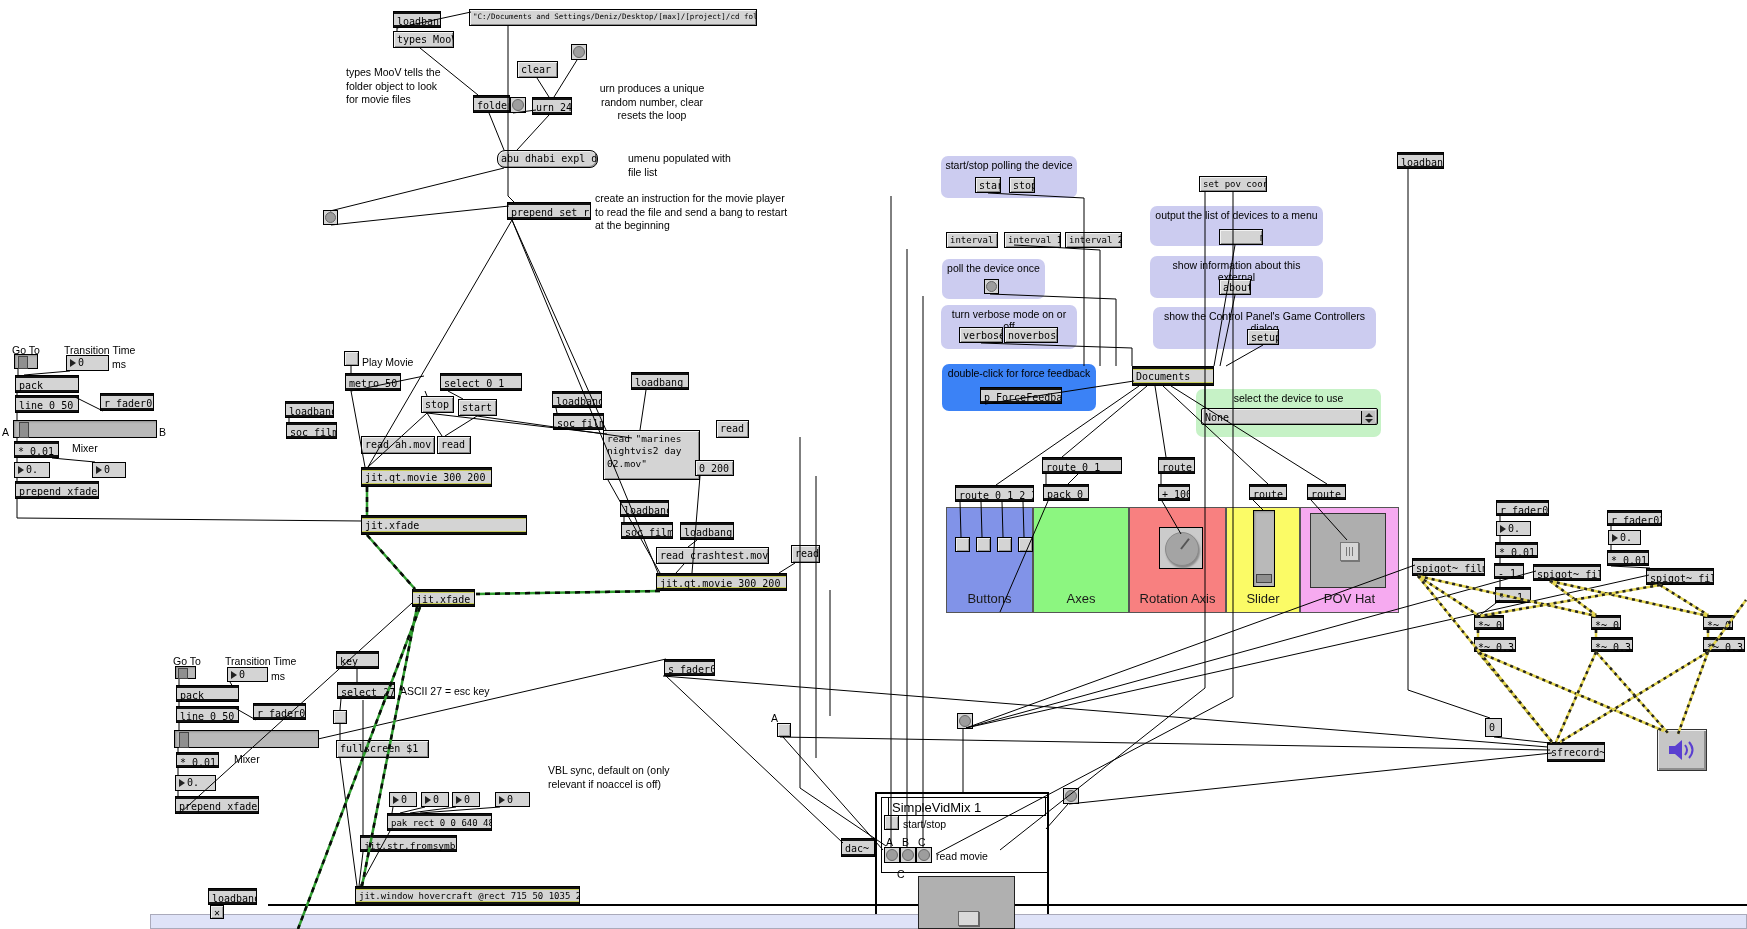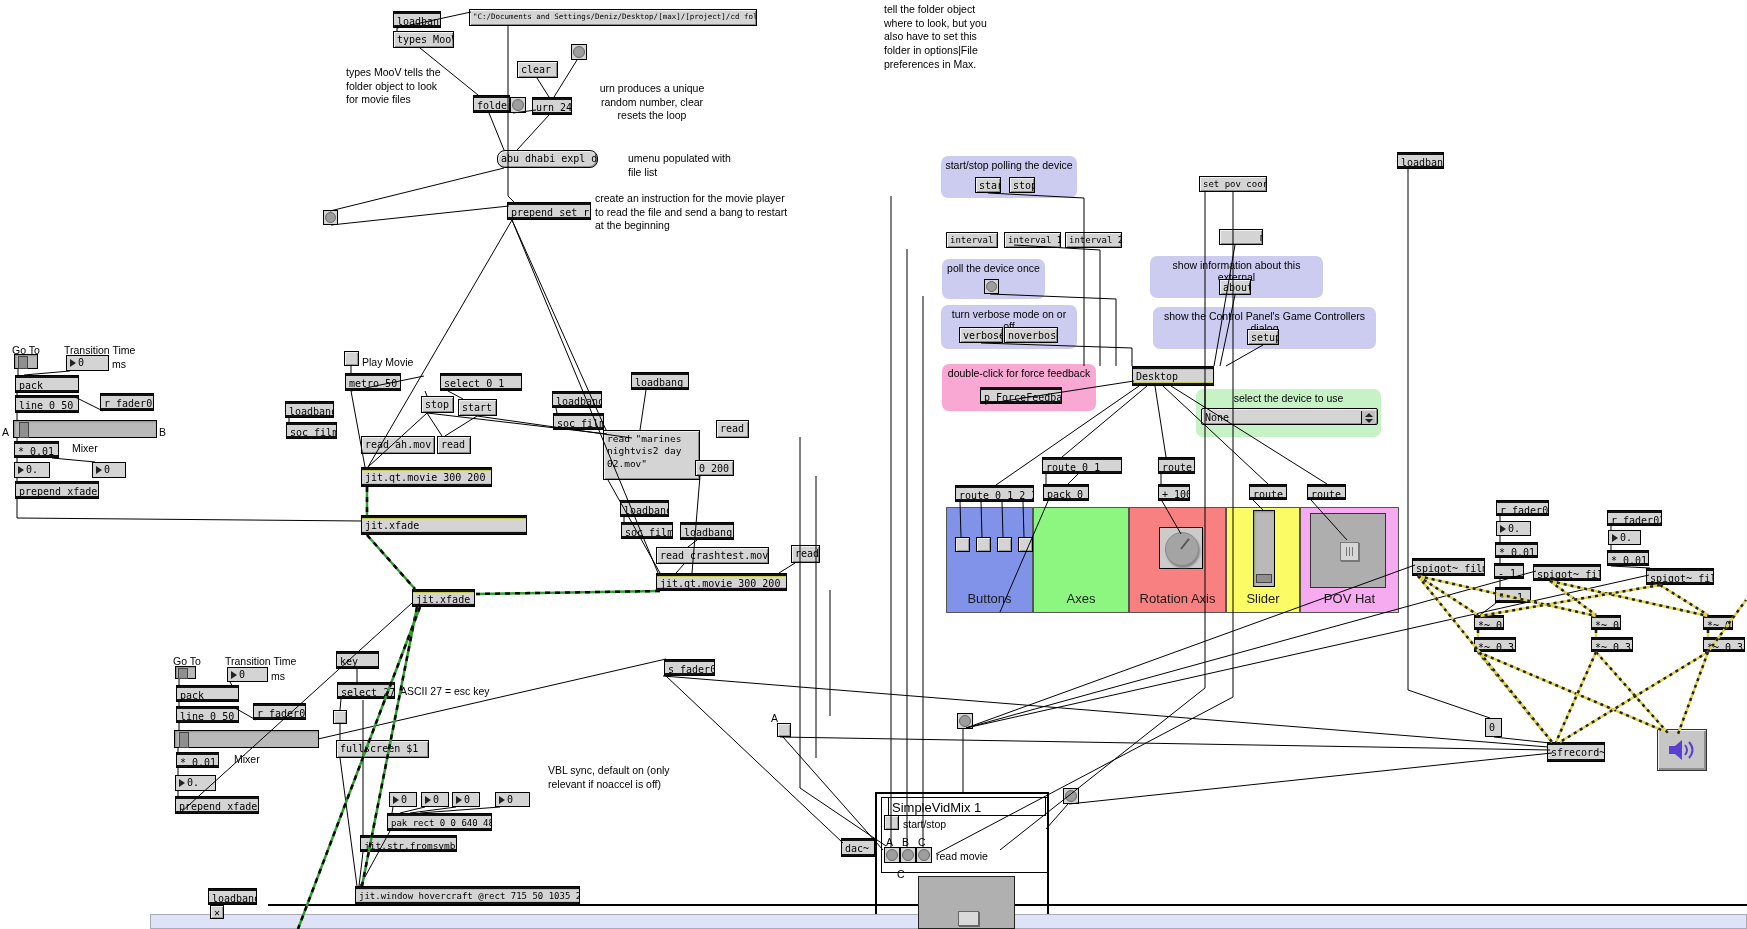--- a/index.html
+++ b/index.html
@@ -50,33 +50,36 @@
   .vbtn{position:absolute;background:#d9d9d9;border:1px solid #666;box-shadow:1px 1px 0 #666}
   svg.cords{position:absolute;left:0;top:0;pointer-events:none}
 </style>
 </head>
 <body>
 
 <div id="patch">
     <div class="panel" style="left: 941px; top: 156px; width: 136px; height: 42px; background: rgb(204, 204, 240);">
       <div class="panel-label">start/stop polling the device</div>
     </div>
+    <div class="panel" style="left: 1150px; top: 206px; width: 173px; height: 40px; background: rgb(204, 204, 240);">
+      <div class="panel-label">output the list of devices to a menu</div>
+    </div>
     <div class="panel" style="left: 942px; top: 259px; width: 103px; height: 40px; background: rgb(204, 204, 240);">
       <div class="panel-label">poll the device once</div>
     </div>
     <div class="panel" style="left: 1150px; top: 256px; width: 173px; height: 42px; background: rgb(204, 204, 240);">
       <div class="panel-label">show information about this external</div>
     </div>
     <div class="panel" style="left: 941px; top: 305px; width: 136px; height: 44px; background: rgb(204, 204, 240);">
       <div class="panel-label">turn verbose mode on or off</div>
     </div>
     <div class="panel" style="left: 1153px; top: 307px; width: 223px; height: 42px; background: rgb(204, 204, 240);">
       <div class="panel-label">show the Control Panel's Game Controllers dialog</div>
     </div>
-    <div class="panel" style="left: 942px; top: 364px; width: 154px; height: 47px; background: #f9a8d4;">
+    <div class="panel" style="left: 942px; top: 364px; width: 154px; height: 47px; background: #3b82f6;">
       <div class="panel-label">double-click for force feedback</div>
     </div>
     <div class="panel" style="left: 1196px; top: 389px; width: 185px; height: 48px; background: rgb(198, 242, 198);">
       <div class="panel-label">select the device to use</div>
     </div>
     <div class="panel gpanel" style="left: 1033px; top: 507px; width: 96px; height: 106px; background: rgb(140, 246, 128);">
       <div class="panel-label group">Axes</div>
     </div>
     <div class="panel gpanel" style="left: 946px; top: 507px; width: 87px; height: 106px; background: rgb(129, 147, 232);">
       <div class="panel-label group">Buttons</div>
@@ -122,21 +125,20 @@
       <svg width="30" height="24" viewBox="0 0 30 24">
         <polygon points="2,8 8,8 15,2 15,22 8,16 2,16" fill="#5a3fd0"></polygon>
         <path d="M18 7 q4 5 0 10 M22 4 q7 8 0 16" stroke="#5a3fd0" stroke-width="2" fill="none"></path>
       </svg>
     </div>
     <div class="video" style="left: 918px; top: 876px; width: 97px; height: 53px;">
       <div class="vbtn" style="left: 39px; top: 34px; width: 19px; height: 13px;"></div>
     </div>
     <div class="comment" style="left: 346px; top: 66px; width: 100px;">types MooV tells the folder object to look for movie files</div>
     <div class="comment" style="left: 588px; top: 82px; width: 128px; text-align: center;">urn produces a unique random number, clear resets the loop</div>
-    <div class="comment" style="left: 884px; top: 3px; width: 106px;">tell the folder object where to look, but you also have to set this folder in options|File preferences in Max.</div>
     <div class="comment" style="left: 628px; top: 152px; width: 118px;">umenu populated with file list</div>
     <div class="comment" style="left: 595px; top: 192px; width: 200px;">create an instruction for the movie player to read the file and send a bang to restart at the beginning</div>
     <div class="comment" style="left: 362px; top: 356px; width: 70px;">Play Movie</div>
     <div class="comment" style="left: 12px; top: 344px; width: 45px;">Go To</div>
     <div class="comment" style="left: 64px; top: 344px; width: 90px;">Transition Time</div>
     <div class="comment" style="left: 112px; top: 358px; width: 20px;">ms</div>
     <div class="comment" style="left: 2px; top: 426px; width: 12px;">A</div>
     <div class="comment" style="left: 159px; top: 426px; width: 12px;">B</div>
     <div class="comment" style="left: 72px; top: 442px; width: 40px;">Mixer</div>
     <div class="comment" style="left: 173px; top: 655px; width: 45px;">Go To</div>
@@ -210,21 +212,21 @@
     </div>
     <div class="box obj" style="left: 175px; top: 796px; width: 84px; height: 18px;">prepend xfade</div>
     <div class="box number" style="left: 227px; top: 667px; width: 41px; height: 15px;">
       <div class="tri"></div>
       <div class="val">0</div>
     </div>
     <div class="box obj" style="left: 336px; top: 651px; width: 43px; height: 18px;">key</div>
     <div class="box obj" style="left: 337px; top: 682px; width: 58px; height: 17px;">select 27</div>
     <div class="box msg" style="left: 336px; top: 740px; width: 93px; height: 18px;">fullscreen $1</div>
     <div class="box obj" style="left: 664px; top: 659px; width: 51px; height: 17px;">s fader01</div>
-    <div class="box obj-jit" style="left: 1132px; top: 366px; width: 82px; height: 20px;">Desktop</div>
+    <div class="box obj-jit" style="left: 1132px; top: 366px; width: 82px; height: 20px;">Documents</div>
     <div class="box obj" style="left: 1397px; top: 152px; width: 47px; height: 17px;">loadbang</div>
     <div class="box msg" style="left: 975px; top: 177px; width: 26px; height: 16px;">start</div>
     <div class="box msg" style="left: 1009px; top: 177px; width: 26px; height: 16px;">stop</div>
     <div class="box msg" style="left: 1199px; top: 176px; width: 68px; height: 16px; font-size: 9px;">set pov coords</div>
     <div class="box msg" style="left: 946px; top: 232px; width: 52px; height: 16px; font-size: 9px;">interval 10</div>
     <div class="box msg" style="left: 1004px; top: 232px; width: 57px; height: 16px; font-size: 9px;">interval 100</div>
     <div class="box msg" style="left: 1065px; top: 232px; width: 57px; height: 16px; font-size: 9px;">interval 250</div>
     <div class="box msg" style="left: 1219px; top: 229px; width: 16px; height: 16px; padding-left: 40px;">menu</div>
     <div class="box msg" style="left: 1219px; top: 279px; width: 32px; height: 16px;">about</div>
     <div class="box msg" style="left: 959px; top: 327px; width: 44px; height: 16px;">verbose</div>

